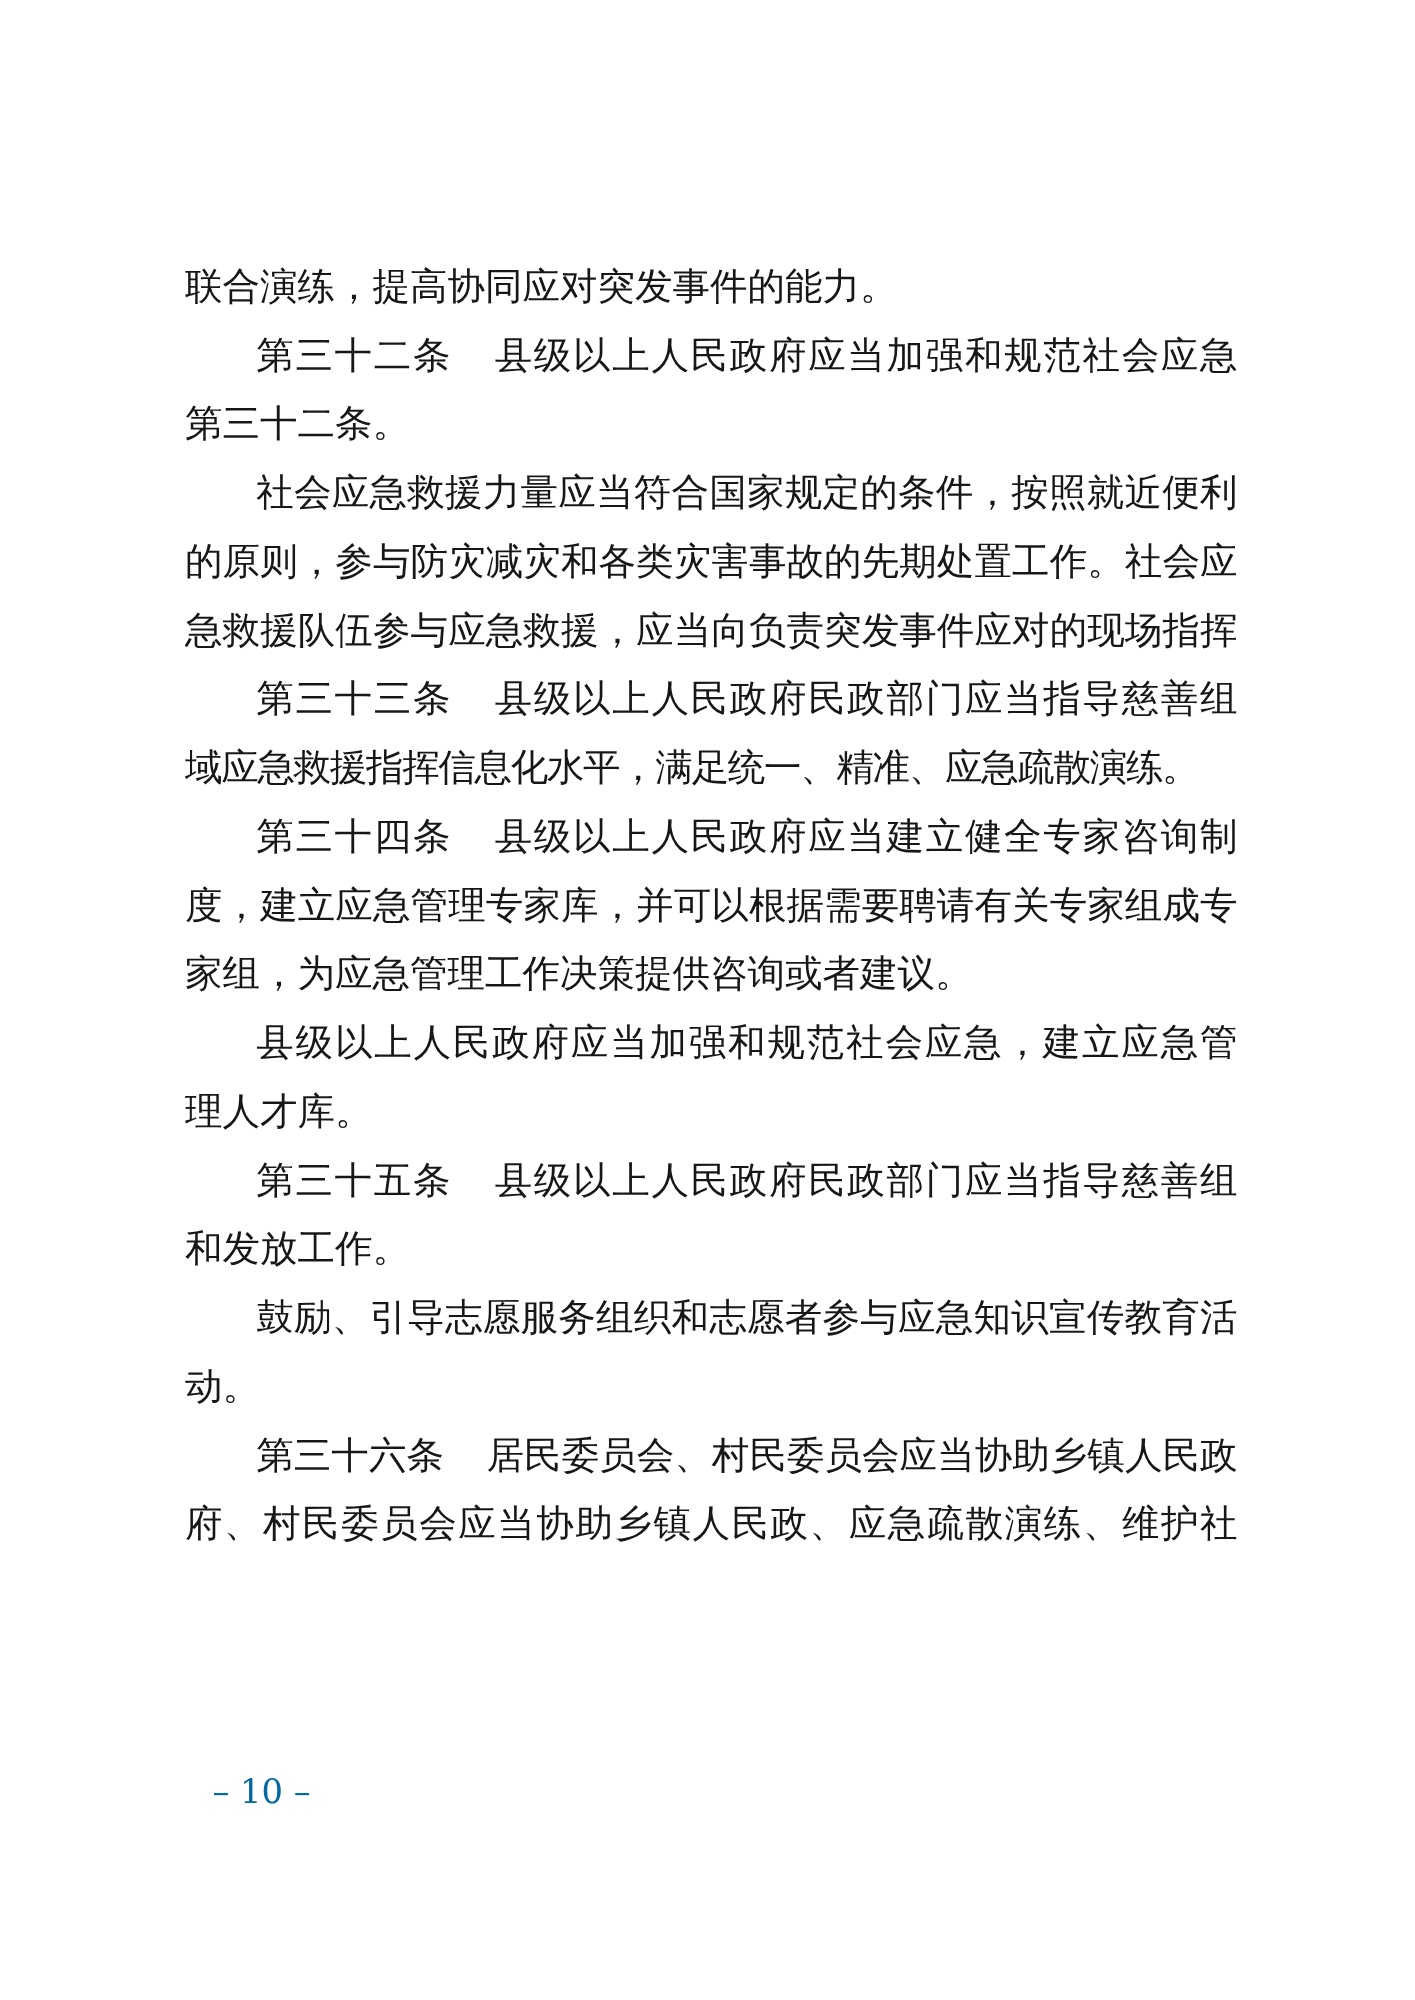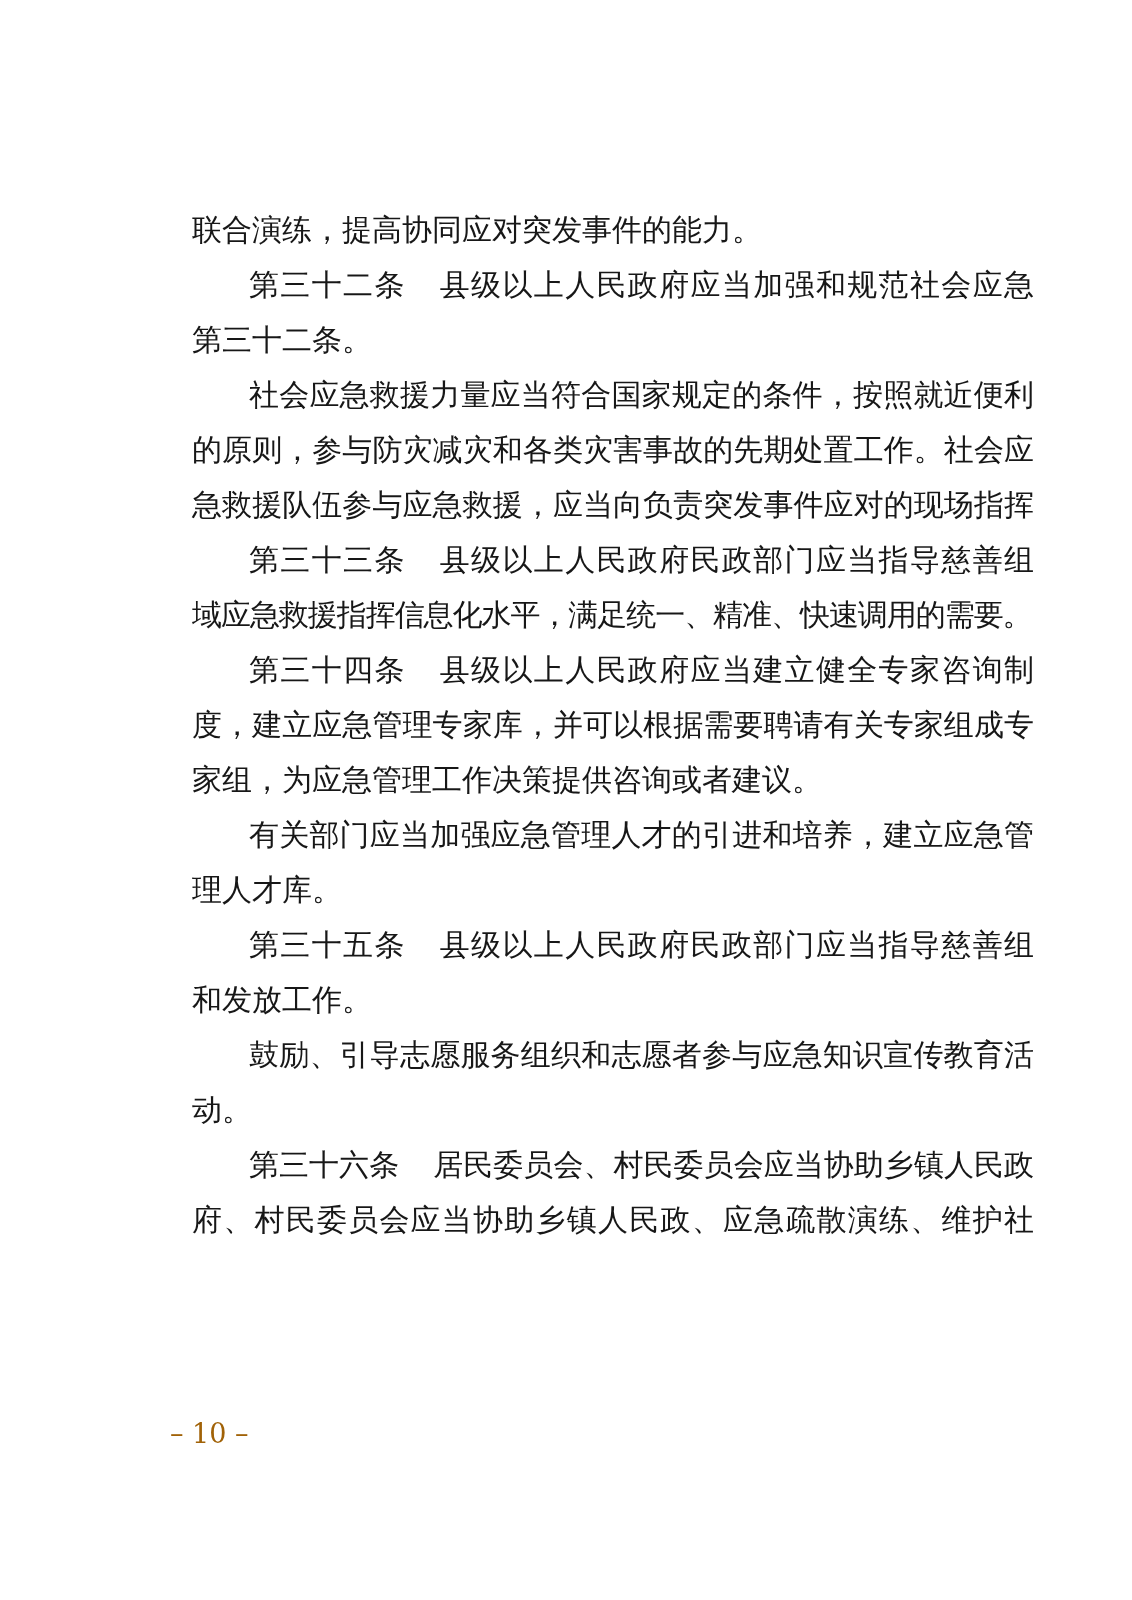--- a/index.html
+++ b/index.html
@@ -13,42 +13,41 @@
   }
   .page {
     position: absolute; left: 0; top: 0;
     width: 1132px; height: 1600px;
     background: #ffffff;
   }
   .text-block {
     position: absolute;
     left: 148px; top: 202px;
     width: 842px;
-    margin-left: 44px;
   }
   .line {
     height: 55px;
     line-height: 55px;
     font-size: 30px;
     text-align: left;
   }
   .ind { text-indent: 57px; }
   .j { text-align: justify; text-align-last: justify; }
   .tight { letter-spacing: -1.05px; }
   .term {
     font-family: "DejaVu Sans", "Liberation Sans", sans-serif;
     font-weight: 400;
     margin-right: 34px;
   }
   .page-number {
     position: absolute;
     left: 170px; top: 1419px;
     font-size: 27px;
     line-height: 30px;
-    color: #a16207;
+    color: #0369a1;
   }
 </style>
 </head>
 <body>
 
 <div class="page">
   <div class="text-block">
 
     <div class="line"><span>联合演练，提高协同应对突发事件的能力。</span></div>
 
@@ -59,29 +58,29 @@
     <div class="line ind j"><span>社会应急救援力量应当符合国家规定的条件，按照就近便利</span></div>
 
     <div class="line j"><span>的原则，参与防灾减灾和各类灾害事故的先期处置工作。社会应</span></div>
 
     <div class="line j"><span>急救援队伍参与应急救援，应当向负责突发事件应对的现场指挥</span></div>
 
 
     <div class="line ind j"><span class="term">第三十三条</span><span>县级以上人民政府民政部门应当指导慈善组</span></div>
 
 
-    <div class="line tight"><span>域应急救援指挥信息化水平，满足统一、精准、快速调用的需要。</span></div>
+    <div class="line tight"><span>域应急救援指挥信息化水平，满足统一、精准、应急疏散演练。</span></div>
 
     <div class="line ind j"><span class="term">第三十四条</span><span>县级以上人民政府应当建立健全专家咨询制</span></div>
 
     <div class="line j"><span>度，建立应急管理专家库，并可以根据需要聘请有关专家组成专</span></div>
 
     <div class="line"><span>家组，为应急管理工作决策提供咨询或者建议。</span></div>
 
-    <div class="line ind j"><span>有关部门应当加强应急管理人才的引进和培养，建立应急管</span></div>
+    <div class="line ind j"><span>县级以上人民政府应当加强和规范社会应急，建立应急管</span></div>
 
     <div class="line"><span>理人才库。</span></div>
 
     <div class="line ind j"><span class="term">第三十五条</span><span>县级以上人民政府民政部门应当指导慈善组</span></div>
 
 
     <div class="line"><span>和发放工作。</span></div>
 
     <div class="line ind j"><span>鼓励、引导志愿服务组织和志愿者参与应急知识宣传教育活</span></div>
 

